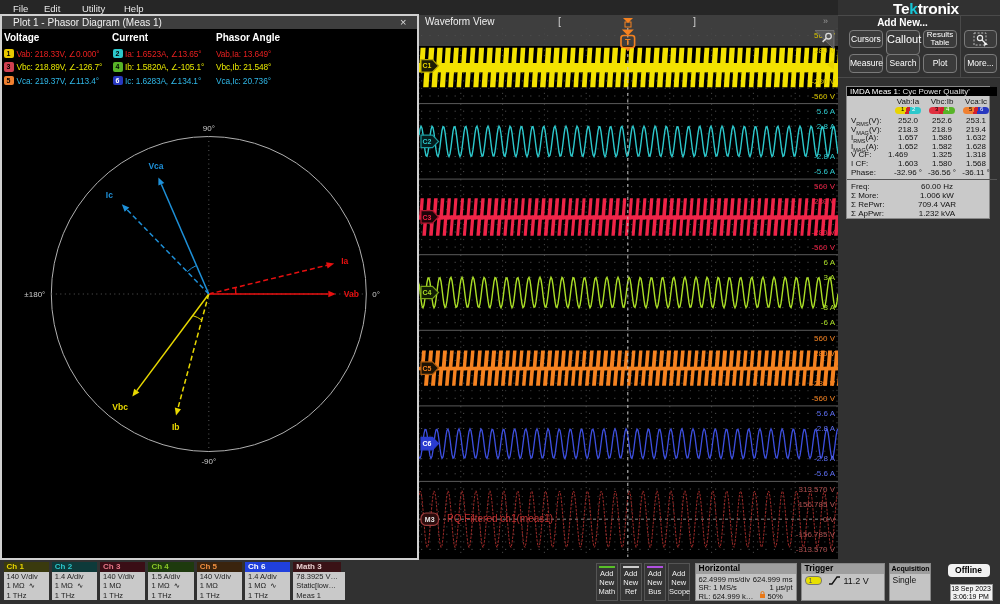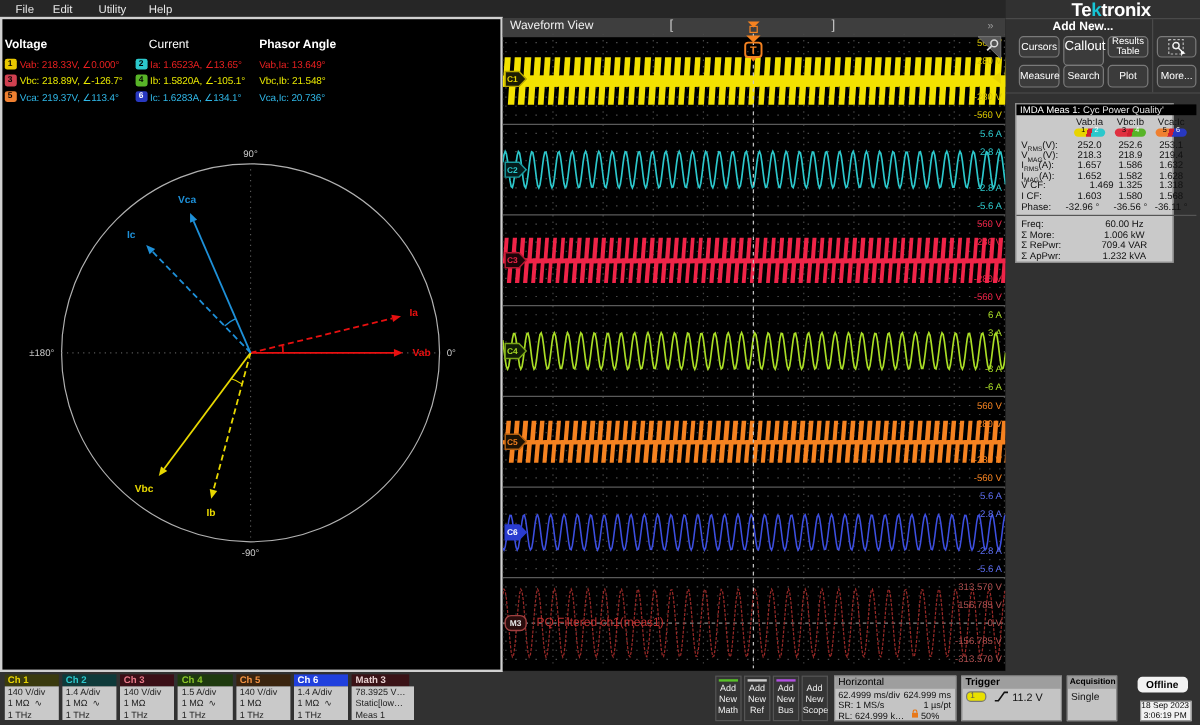--- a/index.html
+++ b/index.html
@@ -4,22 +4,26 @@
 body{width:1000px;height:604px;background:#303030;font-family:"Liberation Sans",sans-serif;position:relative;overflow:hidden}
 .abs{position:absolute}
 </style></head><body>
 <div class="abs" style="left:0;top:0;width:1000px;height:15px;background:#262626;color:#e8e8e8;font-size:9.5px">
 <span class="abs" style="left:13px;top:2.5px">File</span>
 <span class="abs" style="left:44px;top:2.5px">Edit</span>
 <span class="abs" style="left:82px;top:2.5px">Utility</span>
 <span class="abs" style="left:124px;top:2.5px">Help</span>
 </div>
 <div class="abs" style="left:0;top:14px;width:419px;height:546px;background:#000;border:2px solid #d0d0d0">
+<div class="abs" style="left:0;top:0;width:415px;height:13px;background:#3e3e3e;color:#f0f0f0;font-size:10px">
+      <span class="abs" style="left:11px;top:1px">Plot 1 - Phasor Diagram (Meas 1)</span>
+      <span class="abs" style="left:398px;top:0px;color:#ddd;font-size:11px">×</span>
+    </div>
 <div class="abs" style="left:2px;top:15.5px;color:#fff;font-size:10px;font-weight:bold">Voltage</div>
-<div class="abs" style="left:122px;top:15.5px;color:#fff;font-size:10px;font-weight:normal">Current</div>
+<div class="abs" style="left:110px;top:15.5px;color:#fff;font-size:10px;font-weight:bold">Current</div>
 <div class="abs" style="left:214px;top:15.5px;color:#fff;font-size:10px;font-weight:bold">Phasor Angle</div>
 <div class="abs" style="left:1.5px;top:32.5px;width:10px;height:9.5px;background:#e8c800;color:#000;font-size:7px;font-weight:bold;text-align:center;line-height:9.5px;border-radius:2px">1</div>
 <div class="abs" style="left:14.5px;top:32.5px;color:#e82020;font-size:8.3px;letter-spacing:-0.1px">Vab: 218.33V, ∠0.000°</div>
 <div class="abs" style="left:110.5px;top:32.5px;width:10px;height:9.5px;background:#2cc8cc;color:#000;font-size:7px;font-weight:bold;text-align:center;line-height:9.5px;border-radius:2px">2</div>
 <div class="abs" style="left:123px;top:32.5px;color:#e82020;font-size:8.3px;letter-spacing:-0.1px">Ia: 1.6523A, ∠13.65°</div>
 <div class="abs" style="left:214px;top:32.5px;color:#e82020;font-size:8.3px;letter-spacing:-0.1px">Vab,Ia: 13.649°</div>
 <div class="abs" style="left:1.5px;top:46.0px;width:10px;height:9.5px;background:#d04050;color:#000;font-size:7px;font-weight:bold;text-align:center;line-height:9.5px;border-radius:2px">3</div>
 <div class="abs" style="left:14.5px;top:46.0px;color:#e8e800;font-size:8.3px;letter-spacing:-0.1px">Vbc: 218.89V, ∠-126.7°</div>
 <div class="abs" style="left:110.5px;top:46.0px;width:10px;height:9.5px;background:#58b428;color:#000;font-size:7px;font-weight:bold;text-align:center;line-height:9.5px;border-radius:2px">4</div>
 <div class="abs" style="left:123px;top:46.0px;color:#e8e800;font-size:8.3px;letter-spacing:-0.1px">Ib: 1.5820A, ∠-105.1°</div>
@@ -58,21 +62,21 @@
 <path d="M 233.8 194.0 A 27 27 0 0 0 233.0 187.6" fill="none" stroke="#e81010" stroke-width="1"></path>
 <line x1="206.8" y1="194" x2="233.8" y2="194.0" stroke="#e81010" stroke-width="1" opacity="0"></line>
 <line x1="233.8" y1="194" x2="233.8" y2="188.0" stroke="#e81010" stroke-width="1"></line>
 <path d="M 194.5 165.5 A 31 31 0 0 0 185.2 171.7" fill="none" stroke="#1e90d8" stroke-width="1"></path>
 <line x1="206.8" y1="194" x2="194.5" y2="165.5" stroke="#1e90d8" stroke-width="1" opacity="0"></line>
 <path d="M 199.8 220.1 A 27 27 0 0 0 190.7 215.6" fill="none" stroke="#e8d800" stroke-width="1"></path>
 <line x1="206.8" y1="194" x2="199.8" y2="220.1" stroke="#e8d800" stroke-width="1" opacity="0"></line>
 </svg>
 </div>
 <div class="abs" style="left:419px;top:15px;width:419px;height:544px;background:#000">
-<div class="abs" style="left:0;top:0;width:419px;height:16px;background:#3e3e3e;color:#f0f0f0;font-size:10px">
+<div class="abs" style="left:0;top:0;width:419px;height:31px;background:#3e3e3e;color:#f0f0f0;font-size:10px">
       <span class="abs" style="left:6px;top:1px">Waveform View</span>
       <span class="abs" style="left:139px;top:0px;color:#ccc;font-size:11px">[</span>
       <span class="abs" style="left:274px;top:0px;color:#ccc;font-size:11px">]</span>
       <span class="abs" style="left:404px;top:1px;color:#999;font-size:9px">»</span>
       <svg width="14" height="13" style="position:absolute;left:202px;top:0">
         <polygon points="2,3 12,3 7,8" fill="#f58220"></polygon>
         <rect x="4" y="7" width="6" height="5" fill="none" stroke="#f58220" stroke-width="1"></rect>
       </svg>
     </div>
 <div class="abs" style="left:0;top:13px;width:419px;height:529px">
@@ -577,21 +581,21 @@
 <div class="abs" style="left:849px;top:54px;width:34px;height:18.5px;background:#3b3b3b;border:1px solid #7a7a7a;border-radius:4px;color:#fff;font-size:8.5px;text-align:center;line-height:16.5px">Measure</div>
 <div class="abs" style="left:886px;top:54px;width:34px;height:18.5px;background:#3b3b3b;border:1px solid #7a7a7a;border-radius:4px;color:#fff;font-size:8.5px;text-align:center;line-height:16.5px">Search</div>
 <div class="abs" style="left:923px;top:54px;width:34px;height:18.5px;background:#3b3b3b;border:1px solid #7a7a7a;border-radius:4px;color:#fff;font-size:8.5px;text-align:center;line-height:16.5px">Plot</div>
 <div class="abs" style="left:964px;top:54px;width:33px;height:18.5px;background:#3b3b3b;border:1px solid #7a7a7a;border-radius:4px;color:#fff;font-size:8.5px;text-align:center;line-height:16.5px">More...</div>
 <div class="abs" style="left:964px;top:29.5px;width:33px;height:18.5px;background:#3b3b3b;border:1px solid #7a7a7a;border-radius:4px"><svg width="31" height="16">
       <rect x="9" y="2" width="12" height="12" fill="none" stroke="#bbb" stroke-width="1" stroke-dasharray="2,1.6"></rect>
       <circle cx="15" cy="7" r="2.6" fill="none" stroke="#eee" stroke-width="1.2"></circle>
       <line x1="17" y1="9" x2="19.5" y2="11.5" stroke="#eee" stroke-width="1.3"></line>
       <polygon points="19,10.5 23,13.5 20.5,14 19.5,16" fill="#fff"></polygon>
     </svg></div>
-<div class="abs" style="left:846px;top:86px;width:132px;height:133px;background:#c9c9c9;border:1px solid #888">
+<div class="abs" style="left:846px;top:86px;width:144px;height:133px;background:#c9c9c9;border:1px solid #888">
 <div class="abs" style="left:0;top:0;width:150px;height:9px;background:#000;color:#fff;font-size:8px">
       <span class="abs" style="left:3px;top:0px">IMDA Meas 1: <span style="color:#e0e0e0">Cyc Power Quality'</span></span>
     </div>
 <div class="abs" style="left:44px;top:10px;width:34px;text-align:center;color:#111;font-size:8px">Vab:Ia</div>
 <div class="abs" style="left:78px;top:10px;width:34px;text-align:center;color:#111;font-size:8px">Vbc:Ib</div>
 <div class="abs" style="left:112px;top:10px;width:34px;text-align:center;color:#111;font-size:8px">Vca:Ic</div>
 <div class="abs" style="left:48px;top:19.5px;width:26px;height:7px;border-radius:3.5px;background:linear-gradient(105deg,#e8d400 42%,#d02030 42%,#d02030 56%,#2cc8cc 56%);font-size:6px;color:#000">
       <span class="abs" style="left:6px;top:-0.5px">1</span>
       <span class="abs" style="left:17px;top:-0.5px;color:#fff">2</span>
     </div>
@@ -613,29 +617,29 @@
 <div class="abs" style="left:109px;top:37.6px;width:40px;text-align:center;color:#111;font-size:8px">219.4</div>
 <div class="abs" style="left:4px;top:46.2px;color:#111;font-size:8px">I<sub style="font-size:5.5px">RMS</sub>(A):</div>
 <div class="abs" style="left:41px;top:46.2px;width:40px;text-align:center;color:#111;font-size:8px">1.657</div>
 <div class="abs" style="left:75px;top:46.2px;width:40px;text-align:center;color:#111;font-size:8px">1.586</div>
 <div class="abs" style="left:109px;top:46.2px;width:40px;text-align:center;color:#111;font-size:8px">1.632</div>
 <div class="abs" style="left:4px;top:54.8px;color:#111;font-size:8px">I<sub style="font-size:5.5px">MAG</sub>(A):</div>
 <div class="abs" style="left:41px;top:54.8px;width:40px;text-align:center;color:#111;font-size:8px">1.652</div>
 <div class="abs" style="left:75px;top:54.8px;width:40px;text-align:center;color:#111;font-size:8px">1.582</div>
 <div class="abs" style="left:109px;top:54.8px;width:40px;text-align:center;color:#111;font-size:8px">1.628</div>
 <div class="abs" style="left:4px;top:63.4px;color:#111;font-size:8px">V CF:</div>
-<div class="abs" style="left:41px;top:63.4px;width:40px;text-align:right;color:#111;font-size:8px">1.469</div>
+<div class="abs" style="left:41px;top:63.4px;width:40px;text-align:left;color:#111;font-size:8px">1.469</div>
 <div class="abs" style="left:75px;top:63.4px;width:40px;text-align:center;color:#111;font-size:8px">1.325</div>
 <div class="abs" style="left:109px;top:63.4px;width:40px;text-align:center;color:#111;font-size:8px">1.318</div>
 <div class="abs" style="left:4px;top:72.0px;color:#111;font-size:8px">I CF:</div>
 <div class="abs" style="left:41px;top:72.0px;width:40px;text-align:center;color:#111;font-size:8px">1.603</div>
 <div class="abs" style="left:75px;top:72.0px;width:40px;text-align:center;color:#111;font-size:8px">1.580</div>
 <div class="abs" style="left:109px;top:72.0px;width:40px;text-align:center;color:#111;font-size:8px">1.568</div>
 <div class="abs" style="left:4px;top:80.6px;color:#111;font-size:8px">Phase:</div>
-<div class="abs" style="left:41px;top:80.6px;width:40px;color:#111;font-size:8px">-32.96 °</div>
+<div class="abs" style="left:41px;top:80.6px;width:40px;text-align:center;color:#111;font-size:8px">-32.96 °</div>
 <div class="abs" style="left:75px;top:80.6px;width:40px;text-align:center;color:#111;font-size:8px">-36.56 °</div>
 <div class="abs" style="left:109px;top:80.6px;width:40px;text-align:center;color:#111;font-size:8px">-36.11 °</div>
 <div class="abs" style="left:0;top:91.5px;width:150px;height:1.5px;background:#555"></div>
 <div class="abs" style="left:4px;top:94.5px;color:#111;font-size:8px">Freq:</div>
 <div class="abs" style="left:55px;top:94.5px;width:70px;text-align:center;color:#111;font-size:8px">60.00 Hz</div>
 <div class="abs" style="left:4px;top:103.7px;color:#111;font-size:8px">Σ More:</div>
 <div class="abs" style="left:55px;top:103.7px;width:70px;text-align:center;color:#111;font-size:8px">1.006 kW</div>
 <div class="abs" style="left:4px;top:112.9px;color:#111;font-size:8px">Σ RePwr:</div>
 <div class="abs" style="left:55px;top:112.9px;width:70px;text-align:center;color:#111;font-size:8px">709.4 VAR</div>
 <div class="abs" style="left:4px;top:122.1px;color:#111;font-size:8px">Σ ApPwr:</div>
@@ -689,21 +693,21 @@
 Add<br>New<br>Math</div>
 <div class="abs" style="left:620px;top:563px;width:21.5px;height:37.5px;background:#353535;border:1px solid #555;color:#eee;font-size:7.5px;text-align:center;line-height:9px;padding-top:5px">
 <div class="abs" style="left:2px;top:2px;width:16px;height:2px;background:#cccccc"></div>
 Add<br>New<br>Ref</div>
 <div class="abs" style="left:644px;top:563px;width:21.5px;height:37.5px;background:#353535;border:1px solid #555;color:#eee;font-size:7.5px;text-align:center;line-height:9px;padding-top:5px">
 <div class="abs" style="left:2px;top:2px;width:16px;height:2px;background:#b050e0"></div>
 Add<br>New<br>Bus</div>
 <div class="abs" style="left:668px;top:563px;width:21.5px;height:37.5px;background:#353535;border:1px solid #555;color:#eee;font-size:7.5px;text-align:center;line-height:9px;padding-top:5px">
 Add<br>New<br>Scope</div>
 <div class="abs" style="left:694.5px;top:563px;width:102px;height:38px;background:#c4c4c4;border:1px solid #888">
-<div class="abs" style="left:0;top:0;width:100px;height:10px;background:#9e9e9e;color:#000;font-size:8.5px;font-weight:normal">
+<div class="abs" style="left:0;top:0;width:100px;height:10px;background:#9e9e9e;color:#000;font-size:8.5px;font-weight:bold">
       <span style="position:absolute;left:3px;top:-1px">Horizontal</span>
     </div>
 <div class="abs" style="left:3px;top:10.5px;color:#111;font-size:7.6px">62.4999 ms/div</div>
     <div class="abs" style="left:54px;top:10.5px;width:43px;text-align:right;color:#111;font-size:7.6px">624.999 ms</div>
 <div class="abs" style="left:3px;top:19.3px;color:#111;font-size:7.6px">SR: 1 MS/s</div>
     <div class="abs" style="left:54px;top:19.3px;width:43px;text-align:right;color:#111;font-size:7.6px">1 µs/pt</div>
 <div class="abs" style="left:3px;top:28.1px;color:#111;font-size:7.6px">RL: 624.999 k…</div>
 <div class="abs" style="left:63px;top:27.3px;width:7px;height:7px">
       <svg width="7" height="8" style="display:block">
         <rect x="1" y="3" width="5" height="4" fill="#e87818"></rect>

